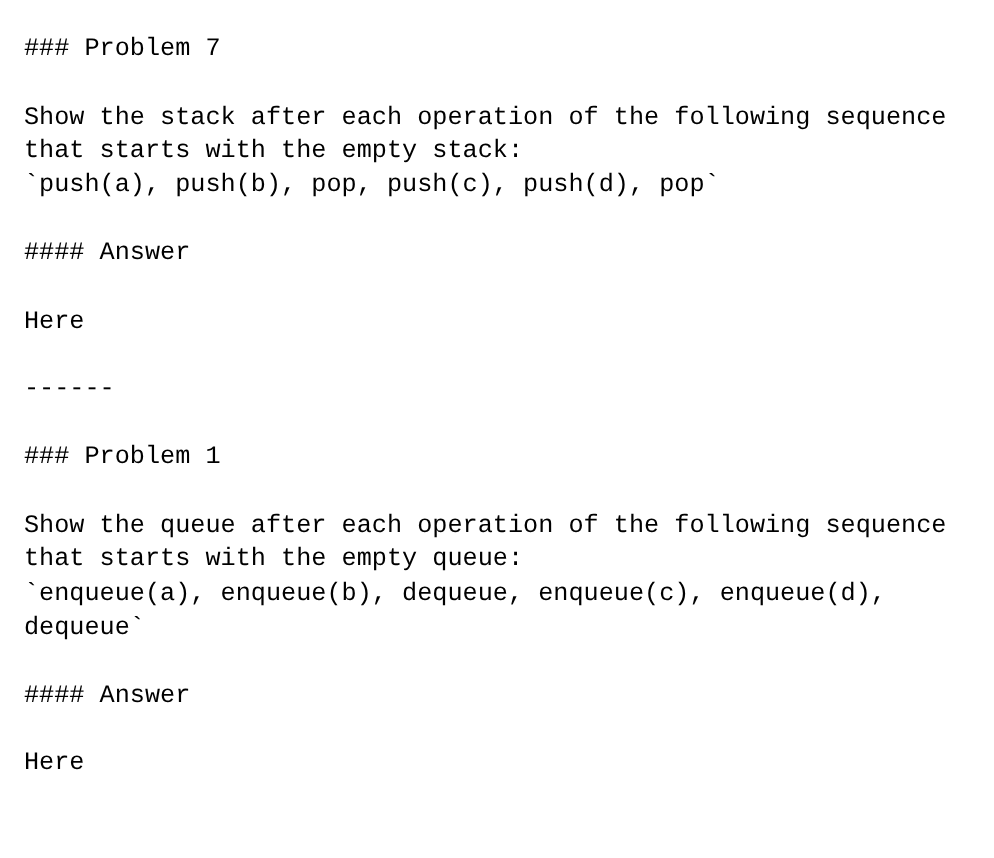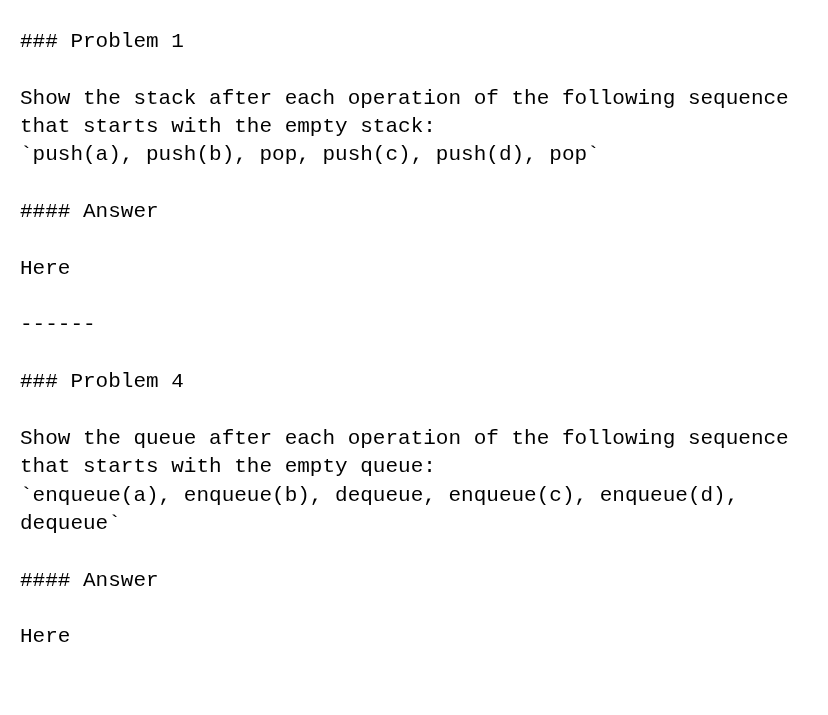--- a/index.html
+++ b/index.html
@@ -21,37 +21,37 @@
     white-space: pre-wrap;
     word-wrap: break-word;
   }
   .para-gap {
     height: 1.35em;
   }
 </style>
 </head>
 <body>
 
-<div class="block">### Problem 1</div>
+<div class="block">### Problem 7</div>
 <div class="para-gap"></div>
 
 <div class="block">Show the stack after each operation of the following sequence that starts with the empty stack:</div>
 <div class="block">`push(a), push(b), pop, push(c), push(d), pop`</div>
 <div class="para-gap"></div>
 
 <div class="block">#### Answer</div>
 <div class="para-gap"></div>
 
 <div class="block">Here</div>
 <div class="para-gap"></div>
 
 <div class="block">------</div>
 <div class="para-gap"></div>
 
-<div class="block">### Problem 4</div>
+<div class="block">### Problem 1</div>
 <div class="para-gap"></div>
 
 <div class="block">Show the queue after each operation of the following sequence that starts with the empty queue:</div>
 <div class="block">`enqueue(a), enqueue(b), dequeue, enqueue(c), enqueue(d), dequeue`</div>
 <div class="para-gap"></div>
 
 <div class="block">#### Answer</div>
 <div class="para-gap"></div>
 
 <div class="block">Here</div>

